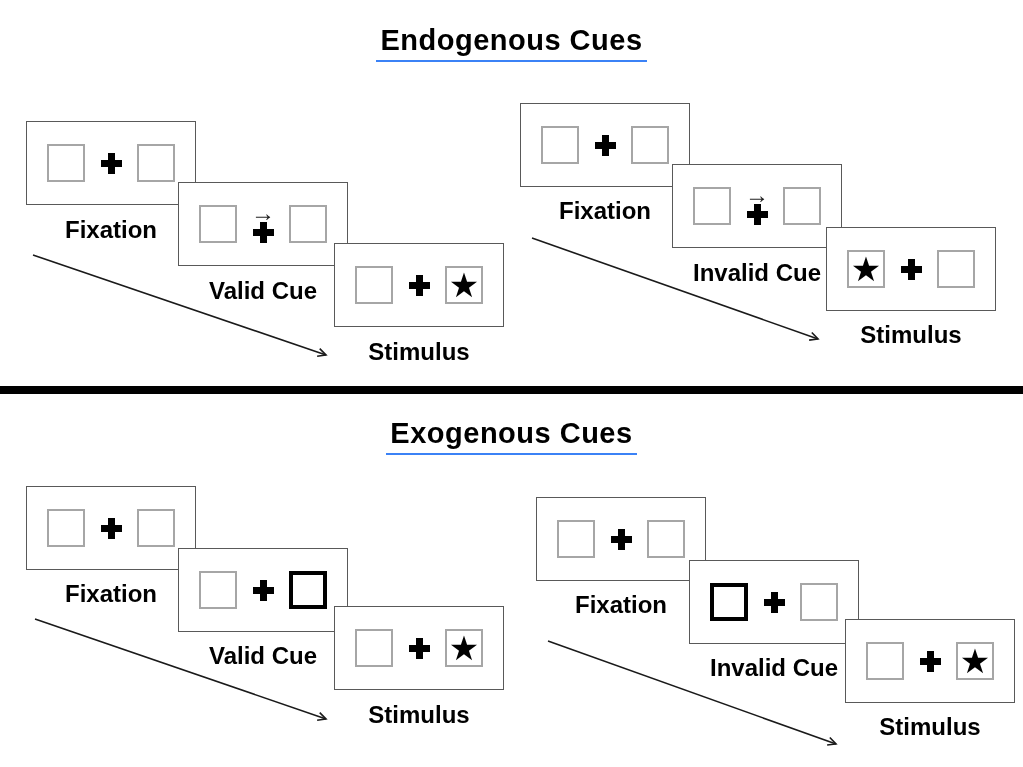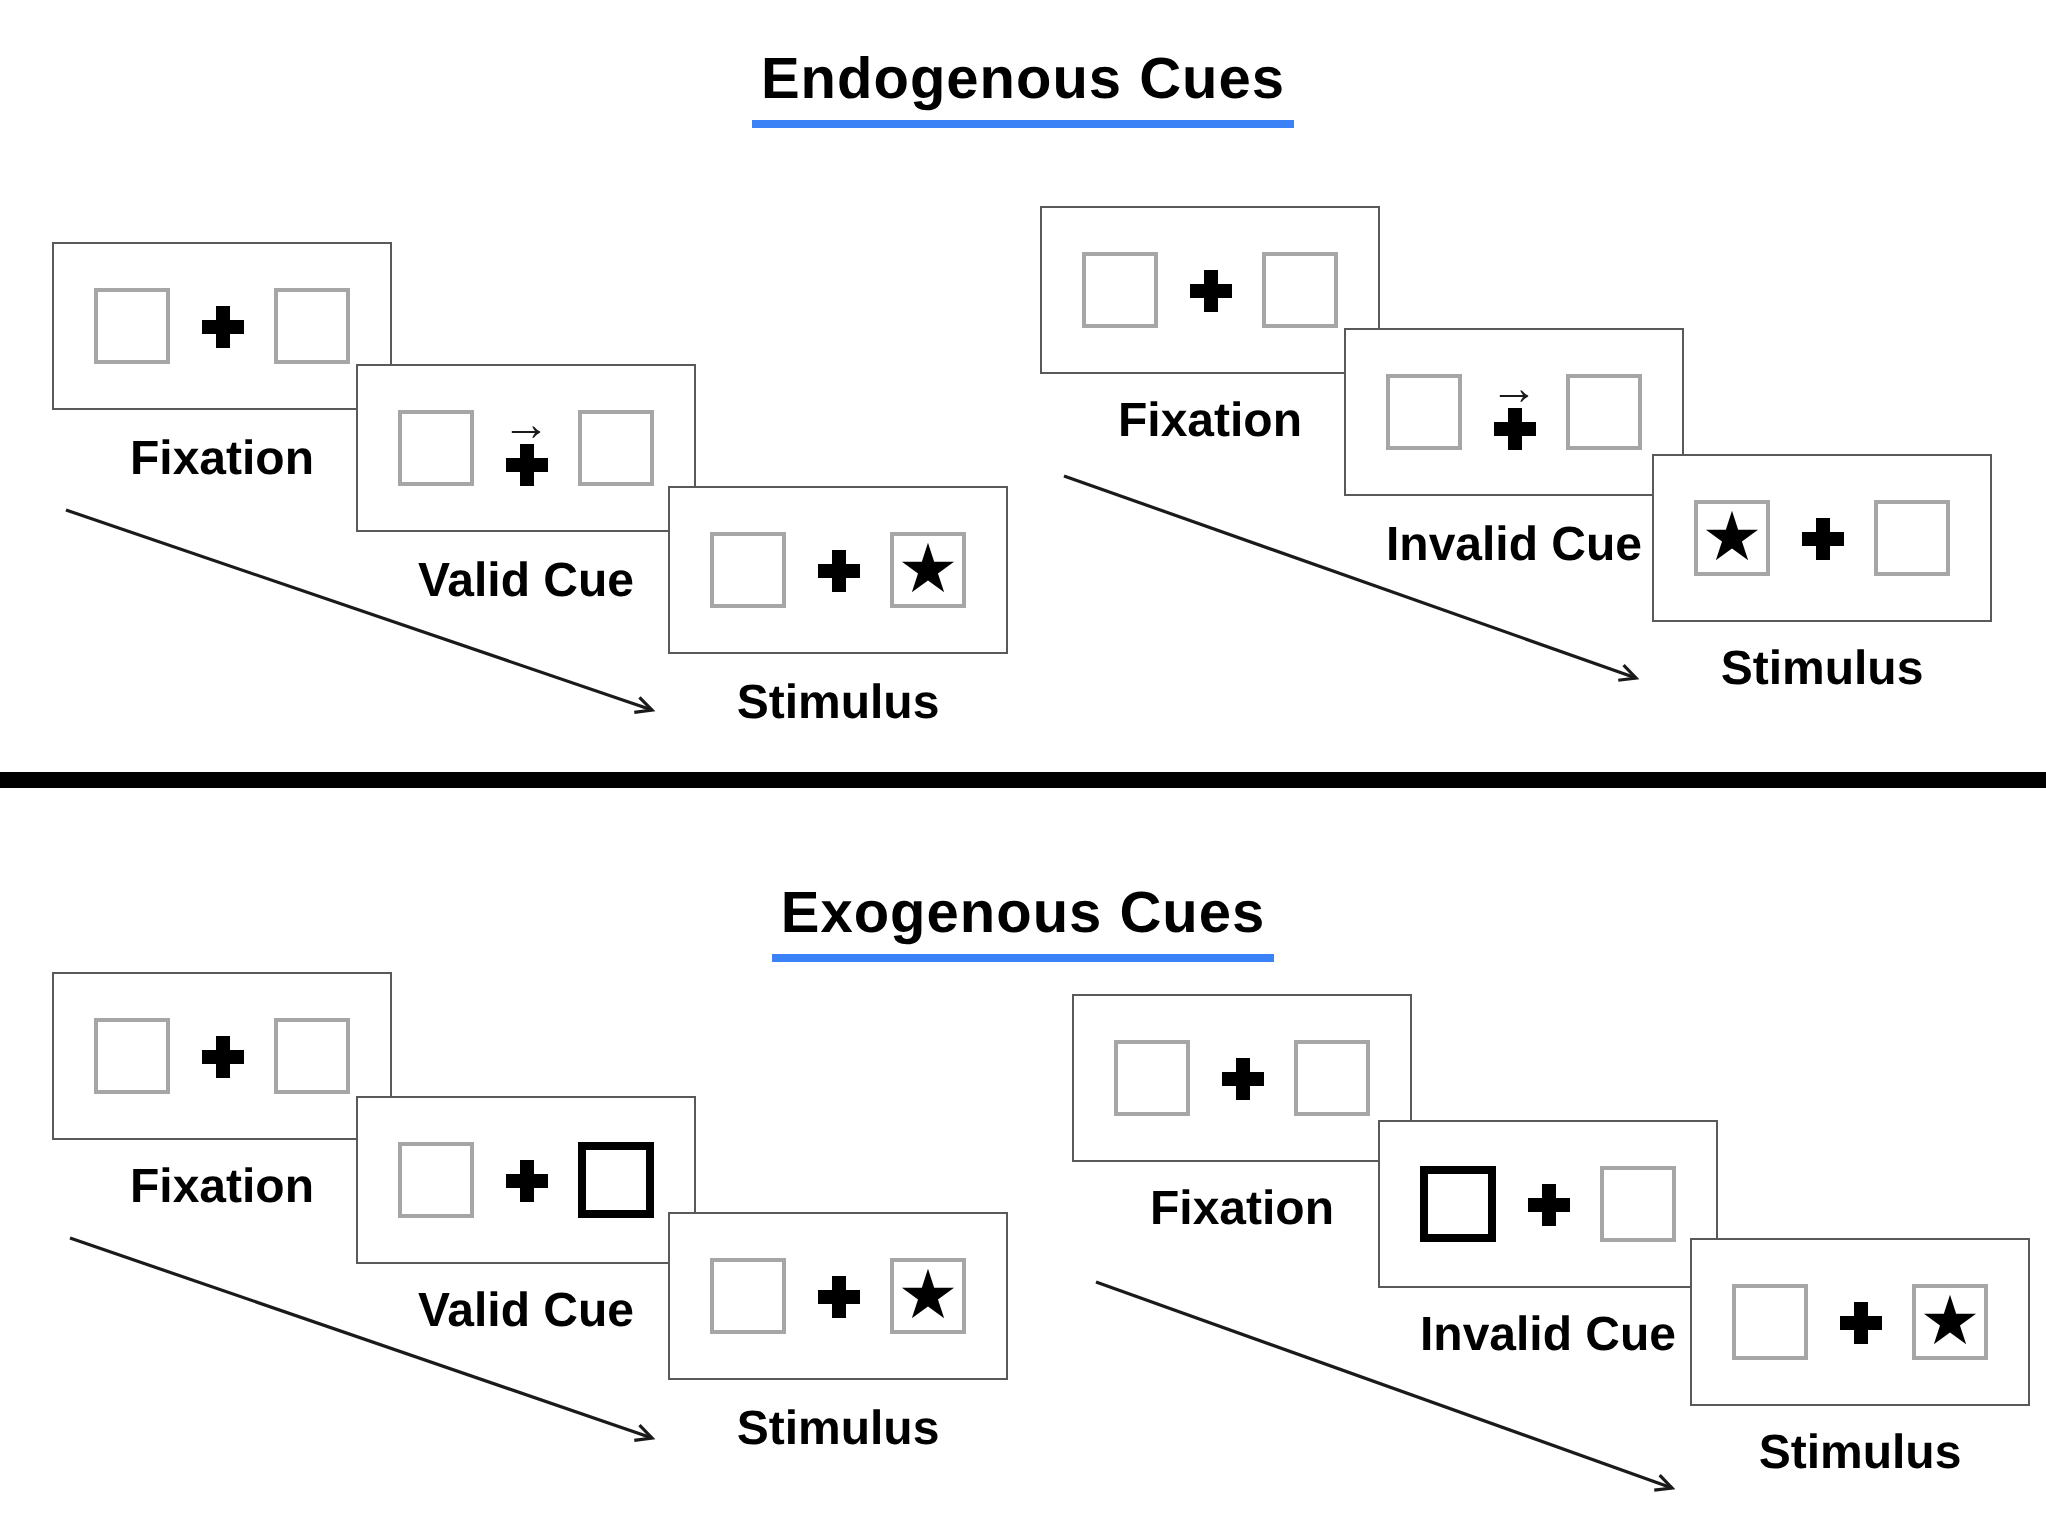--- a/index.html
+++ b/index.html
@@ -1,22 +1,22 @@
 <!DOCTYPE html>
 <html><head>
 <meta charset="utf-8">
 <style>
   html,body{margin:0;padding:0;background:#fff;}
   body{width:1023px;height:767px;position:relative;overflow:hidden;
        font-family:"Liberation Sans",sans-serif;color:#000;}
   .title{position:absolute;left:0;width:100%;text-align:center;}
   .title span{display:inline-block;font-size:29px;font-weight:bold;
-      border-bottom:4px solid #3b82f6;padding:0 4px 3px 4px;letter-spacing:0.5px;}
+      border-bottom:2px solid #3b82f6;padding:0 4px 3px 4px;letter-spacing:0.5px;}
   #title-endo{top:24px;}
-  #title-exo{top:441px;}
+  #title-exo{top:417px;}
   .divider{position:absolute;left:0;top:386px;width:1023px;height:8px;background:#000;}
   .panel{position:absolute;width:170px;height:84px;background:#fff;
       border:1px solid #595959;box-sizing:border-box;
       display:flex;align-items:center;justify-content:space-between;
       padding:0 20px;z-index:1;}
   .panel.z2{z-index:2;} .panel.z3{z-index:3;}
   .box{width:38px;height:38px;background:#fff;border:2px solid #a6a6a6;
       box-sizing:border-box;display:flex;align-items:center;justify-content:center;}
   .box.bold{border:4px solid #000;}
   .star{font-size:34px;line-height:34px;color:#000;}

